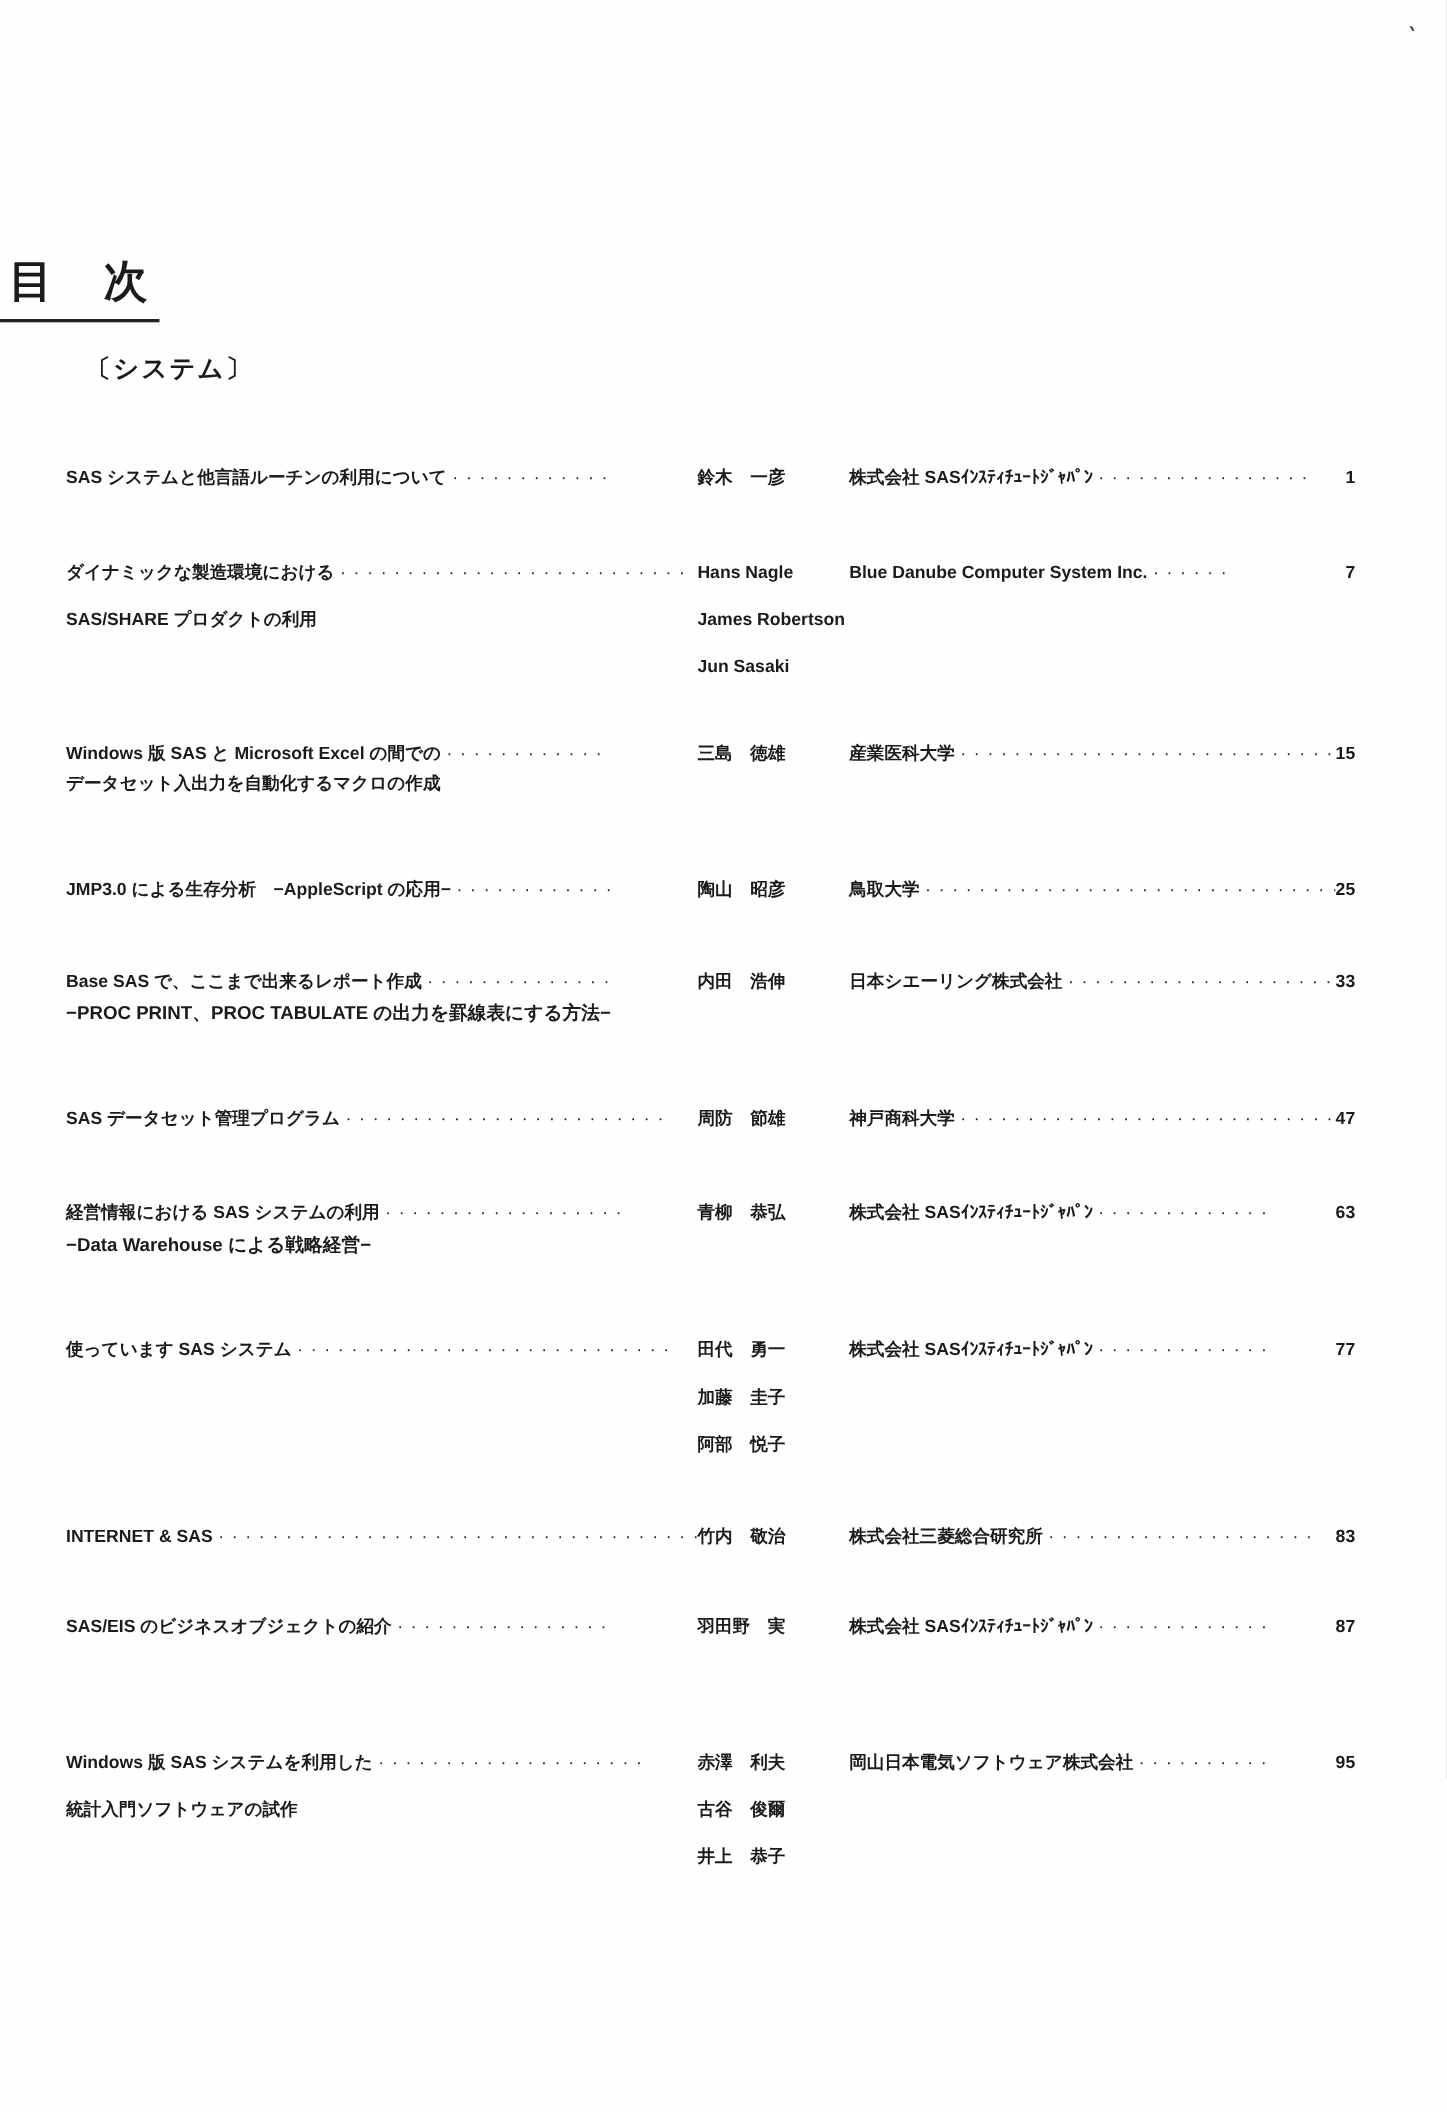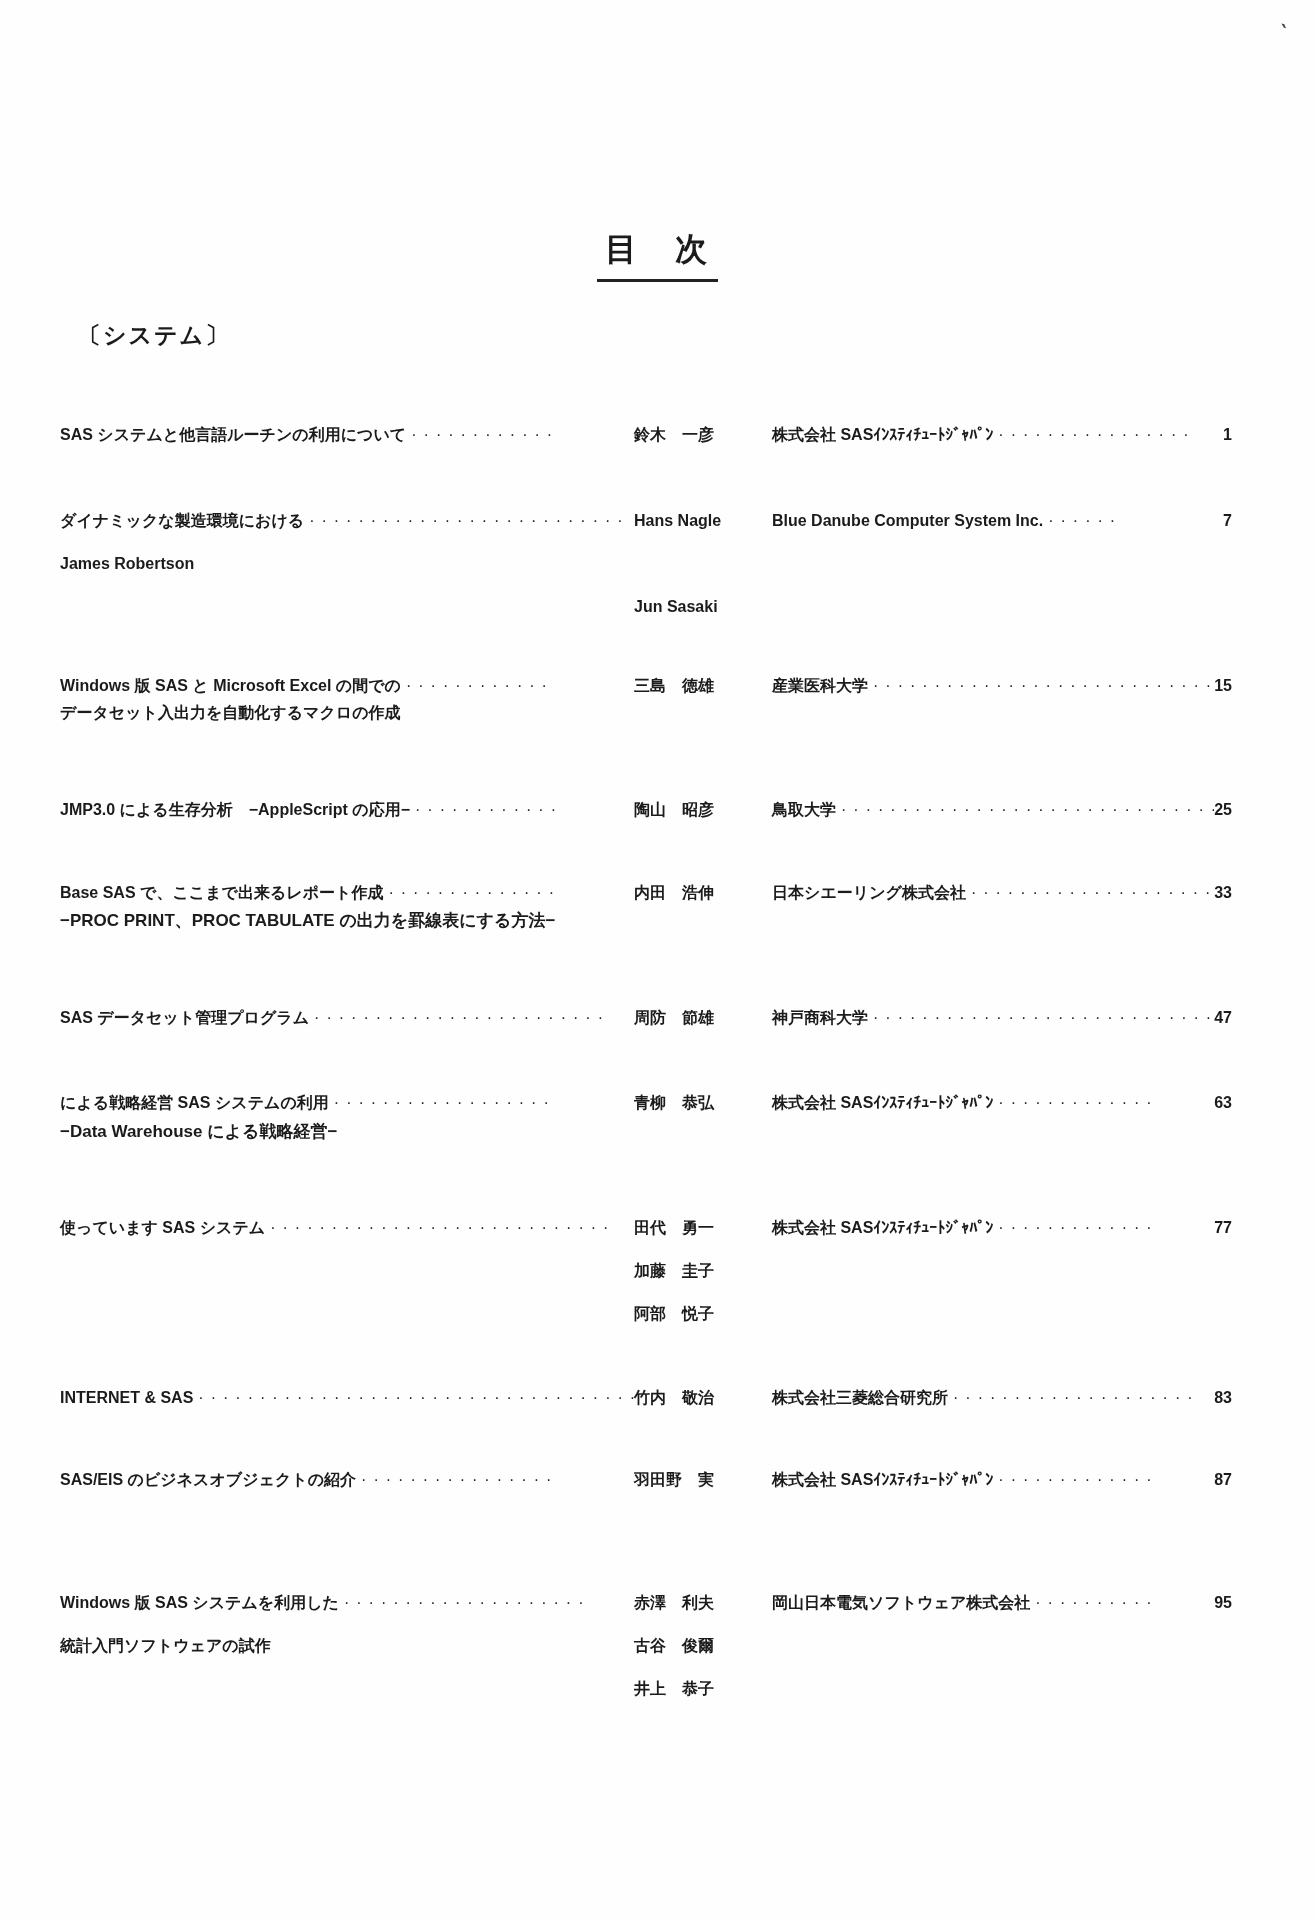--- a/index.html
+++ b/index.html
@@ -8,21 +8,21 @@
     width:1315px;height:1920px;
     margin:0 auto;
     background:#fefefe;
     overflow:hidden;
     font-family:"Liberation Sans", sans-serif;
     font-weight:700;
     color:#1b1b1b;
   }
   .doc-title{
     position:absolute;top:228px;left:0;right:0;
-    text-align:center;font-size:32px;letter-spacing:3px;
+    font-size:40px;letter-spacing:3px;
   }
   .doc-title .underline{
     display:inline-block;
     border-bottom:3px solid #222;
     padding:0 8px 7px 8px;
   }
   .section-heading{
     position:absolute;top:320px;left:78px;
     font-size:23px;letter-spacing:2px;
   }
@@ -80,20 +80,23 @@
         <span class="dots">··························</span>
       </div>
     <div class="c2">Hans Nagle</div>
     <div class="c3">
         <span class="txt">Blue Danube Computer System Inc.</span>
         <span class="dots">······</span>
         <span class="pg">7</span>
       </div>
   </div>
   <div class="row" style="top:535px">
+    <div class="c1">
+        <span class="txt">SAS/SHARE プロダクトの利用</span>
+      </div>
     <div class="c2">James Robertson</div>
   </div>
   <div class="row" style="top:578px">
     <div class="c1"></div>
     <div class="c2">Jun Sasaki</div>
   </div>
 
   <div class="row" style="top:657px">
     <div class="c1">
         <span class="txt">Windows 版 SAS と Microsoft Excel の間での</span>
@@ -151,21 +154,21 @@
     <div class="c2">周防　節雄</div>
     <div class="c3">
         <span class="txt">神戸商科大学</span>
         <span class="dots">······························</span>
         <span class="pg">47</span>
       </div>
   </div>
 
   <div class="row" style="top:1074px">
     <div class="c1">
-        <span class="txt">による戦略経営 SAS システムの利用</span>
+        <span class="txt">経営情報における SAS システムの利用</span>
         <span class="dots">··················</span>
       </div>
     <div class="c2">青柳　恭弘</div>
     <div class="c3">
         <span class="txt">株式会社 SASｲﾝｽﾃｨﾁｭｰﾄｼﾞｬﾊﾟﾝ</span>
         <span class="dots">·············</span>
         <span class="pg">63</span>
       </div>
   </div>
   <div class="row sub" style="top:1119px">

